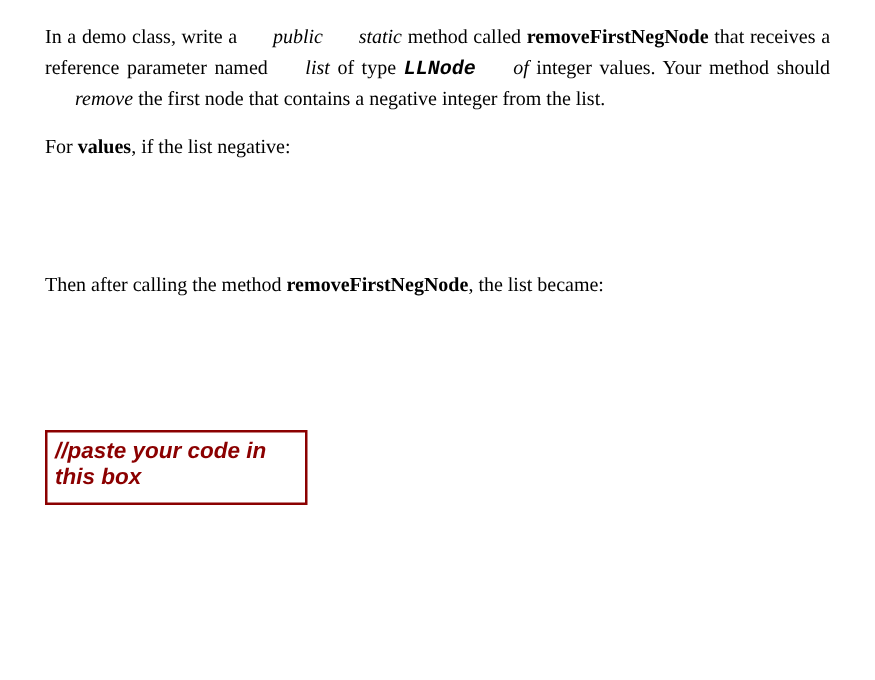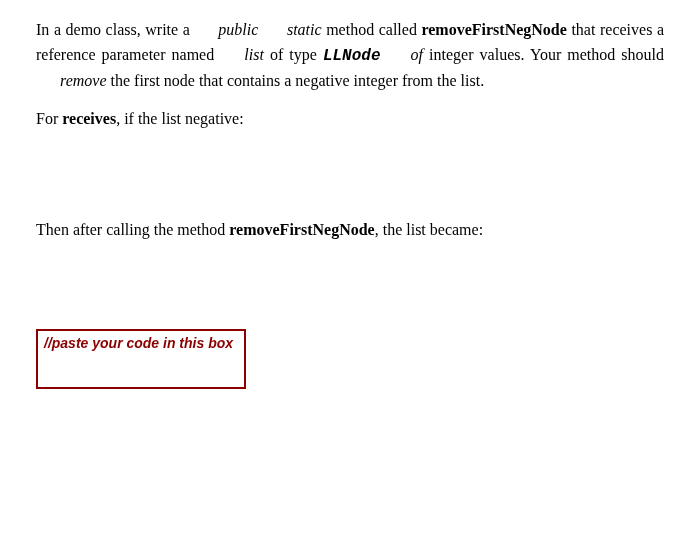--- a/index.html
+++ b/index.html
@@ -45,21 +45,21 @@
       margin-bottom: 6px;
     }
 
     .spacer {
       height: 80px;
     }
 
     .then-paragraph {
       text-align: justify;
       line-height: 1.55;
-      margin-bottom: 6px;
+      margin-bottom: 22px;
     }
 
     .spacer2 {
       height: 70px;
     }
 
     .code-box-wrapper {
       margin-top: 10px;
     }
 
@@ -68,34 +68,34 @@
       width: 210px;
       height: 60px;
       padding: 4px 6px;
       display: flex;
       align-items: flex-start;
     }
 
     .code-placeholder {
       color: #8b0000;
       font-family: Arial, sans-serif;
-      font-size: 14px;
+      font-size: 18px;
       font-weight: bold;
       font-style: italic;
     }
   </style>
 </head>
 <body>
 
 <div class="paragraph">
   <span>In  a  demo  class,  write  a </span><span class="italic">public</span><span>  </span><span class="italic">static</span><span>  method  called </span><span class="bold">removeFirstNegNode</span><span>  that  receives  a  reference  parameter named </span><span class="italic">list</span><span> of type </span><span class="bold-italic">LLNode</span><span>  </span><span class="italic">of</span><span>  integer  values.  Your  method should </span><span class="italic">remove</span><span>  the  first  node  that  contains  a  negative  integer from the list.</span>
 </div>
 
 <div class="example-paragraph">
-  <span>For </span><span class="bold">receives</span><span>, if the list negative:</span>
+  <span>For </span><span class="bold">values</span><span>, if the list negative:</span>
 </div>
 
 <div class="spacer"></div>
 
 <div class="then-paragraph">
   <span>Then  after  calling  the  method  </span><span class="bold">removeFirstNegNode</span><span>,  the  list became:</span>
 </div>
 
 <div class="spacer2"></div>
 

